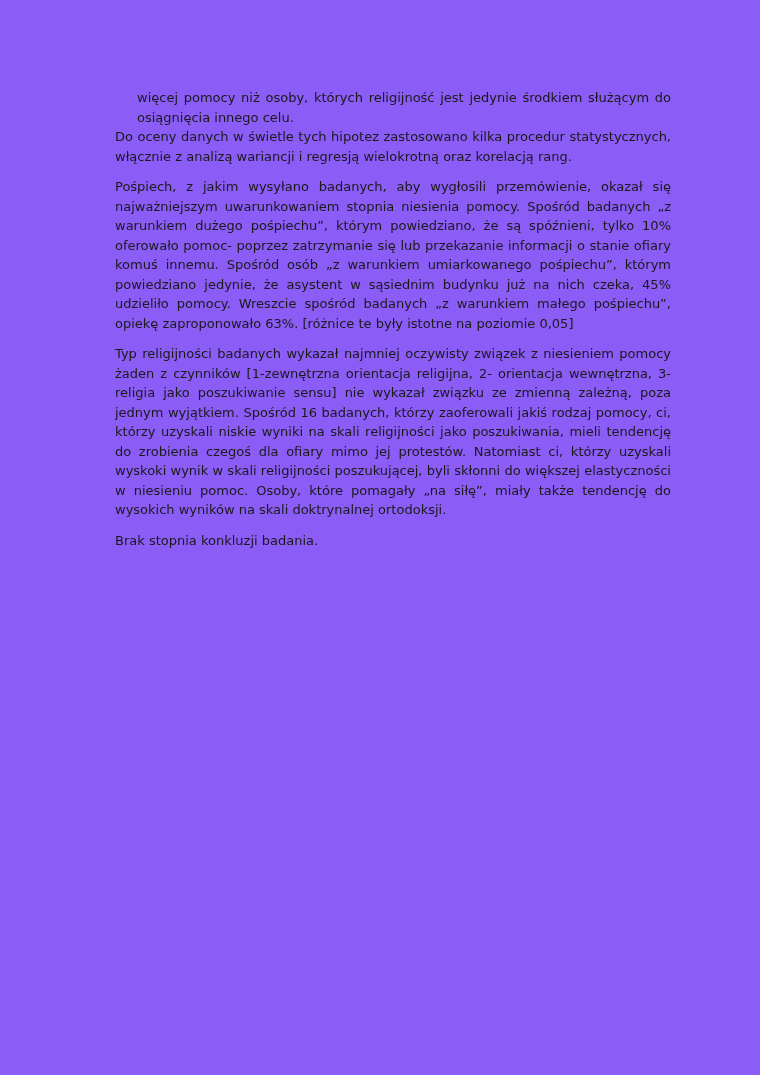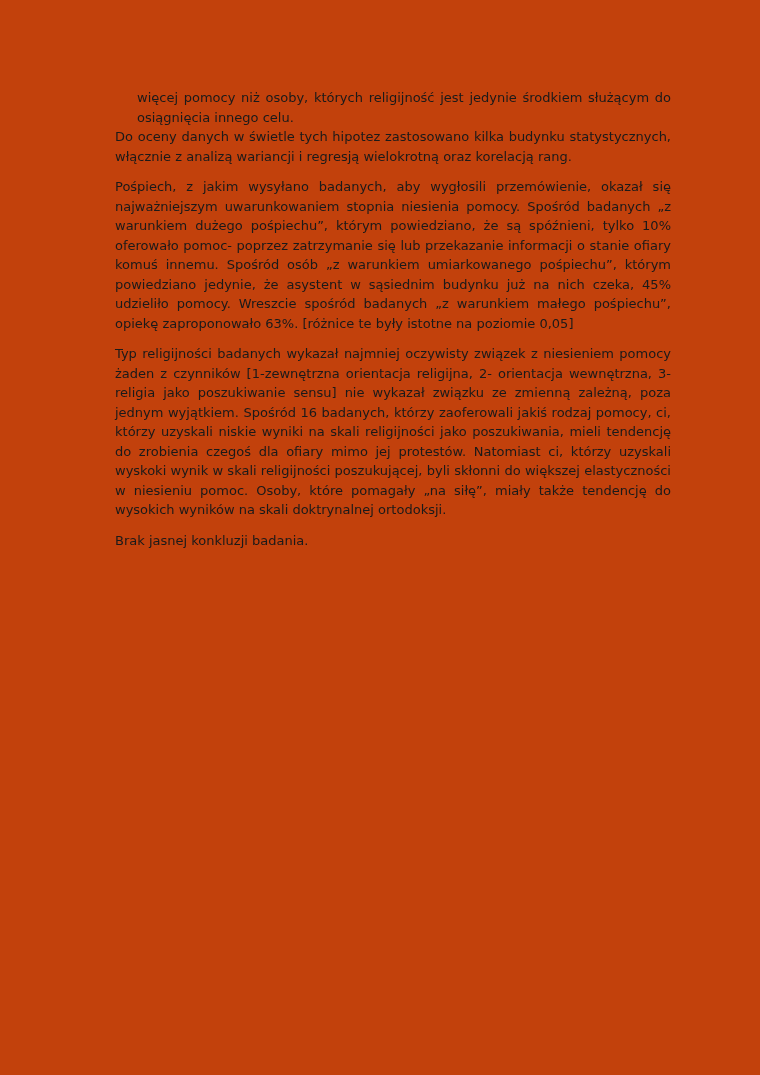--- a/index.html
+++ b/index.html
@@ -4,21 +4,21 @@
 <style>
   html, body {
     margin: 0;
     padding: 0;
     background: #ffffff;
   }
   .page {
     position: relative;
     width: 760px;
     height: 1075px;
-    background: #c2410c;
+    background: #8b5cf6;
     overflow: hidden;
     font-family: "DejaVu Sans", "Liberation Sans", sans-serif;
   }
   .content {
     position: absolute;
     left: 115px;
     top: 88px;
     width: 556px;
     color: #1a1a1a;
     font-size: 13px;
@@ -39,18 +39,18 @@
     margin-bottom: 0;
     text-align: left;
   }
 </style>
 </head>
 <body>
 
 <div class="page">
   <div class="content">
     <p class="para indented">więcej pomocy niż osoby, których religijność jest jedynie środkiem służącym do osiągnięcia innego celu.</p>
-    <p class="para no-gap">Do oceny danych w świetle tych hipotez zastosowano kilka budynku statystycznych, włącznie z analizą wariancji i regresją wielokrotną oraz korelacją rang.</p>
+    <p class="para no-gap">Do oceny danych w świetle tych hipotez zastosowano kilka procedur statystycznych, włącznie z analizą wariancji i regresją wielokrotną oraz korelacją rang.</p>
     <p class="para">Pośpiech, z jakim wysyłano badanych, aby wygłosili przemówienie, okazał się najważniejszym uwarunkowaniem stopnia niesienia pomocy. Spośród badanych „z warunkiem dużego pośpiechu”, którym powiedziano, że są spóźnieni, tylko 10% oferowało pomoc- poprzez zatrzymanie się lub przekazanie informacji o stanie ofiary komuś innemu. Spośród osób „z warunkiem umiarkowanego pośpiechu”, którym powiedziano jedynie, że asystent w sąsiednim budynku już na nich czeka, 45% udzieliło pomocy. Wreszcie spośród badanych „z warunkiem małego pośpiechu”, opiekę zaproponowało 63%. [różnice te były istotne na poziomie 0,05]</p>
     <p class="para">Typ religijności badanych wykazał najmniej oczywisty związek z niesieniem pomocy żaden z czynników [1-zewnętrzna orientacja religijna, 2- orientacja wewnętrzna, 3- religia jako poszukiwanie sensu] nie wykazał związku ze zmienną zależną, poza jednym wyjątkiem. Spośród 16 badanych, którzy zaoferowali jakiś rodzaj pomocy, ci, którzy uzyskali niskie wyniki na skali religijności jako poszukiwania, mieli tendencję do zrobienia czegoś dla ofiary mimo jej protestów. Natomiast ci, którzy uzyskali wyskoki wynik w skali religijności poszukującej, byli skłonni do większej elastyczności w niesieniu pomoc. Osoby, które pomagały „na siłę”, miały także tendencję do wysokich wyników na skali doktrynalnej ortodoksji.</p>
-    <p class="para last">Brak jasnej konkluzji badania.</p>
+    <p class="para last">Brak stopnia konkluzji badania.</p>
   </div>
 </div>
 
 </body></html>

